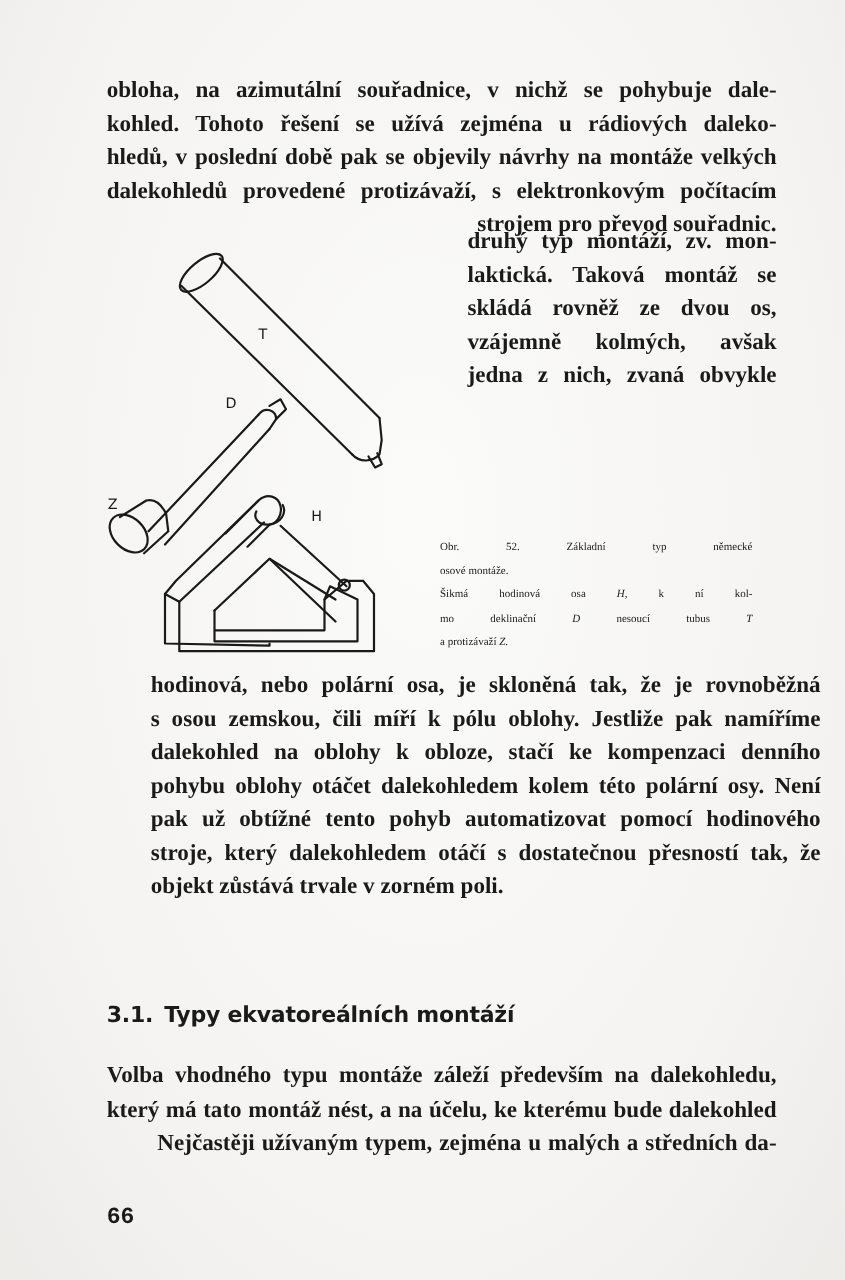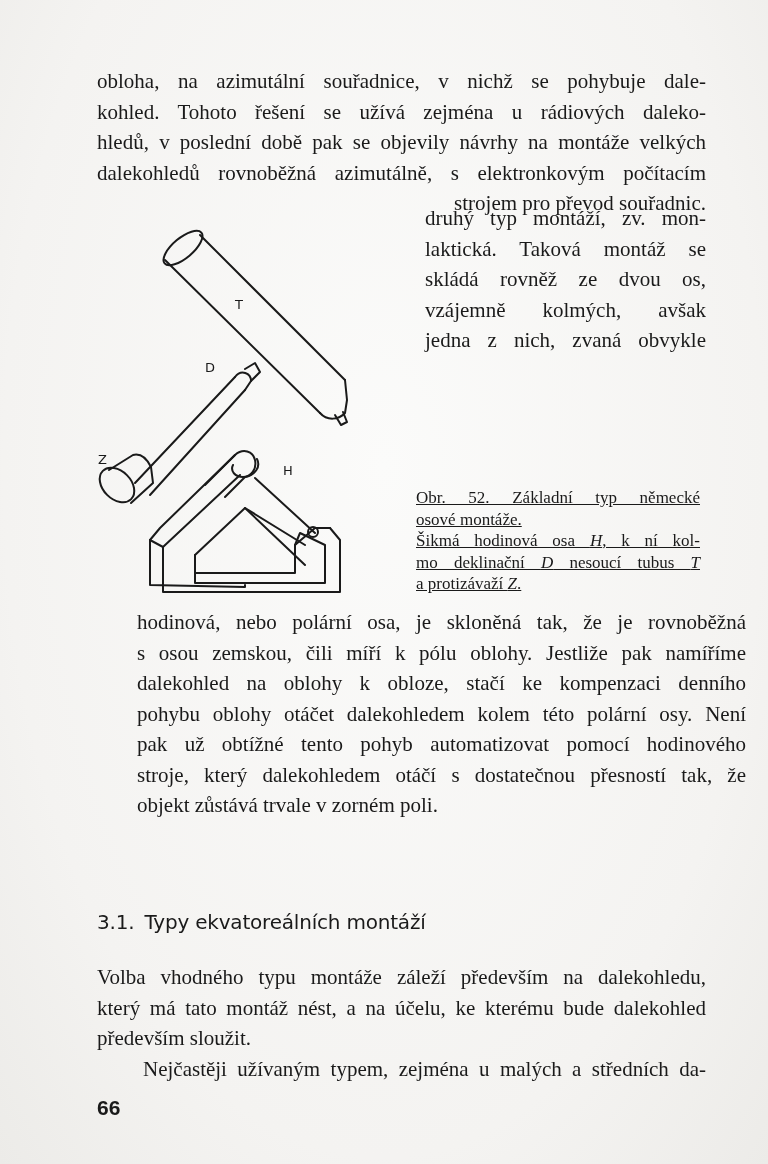--- a/index.html
+++ b/index.html
@@ -13,65 +13,66 @@
   .page {
     position: absolute; left: 0; top: 0; width: 768px; height: 1164px;
     background: radial-gradient(ellipse at 50% 40%, #fbfbfa 0%, #f4f3f1 70%, #ecebe8 100%);
   }
   .para {
     position: absolute;
     font-size: 21px;
     line-height: 30.5px;
     text-align: justify;
     text-align-last: justify;
+    font-weight: bold;
   }
   .para .ln { display: block; text-align: justify; text-align-last: justify; white-space: nowrap; }
   .para .ln.last { text-align-last: left; }
   .para .ln.right { text-align: center; text-align-last: right; }
   .para .ln.indent { padding-left: 46px; }
   .top-para { left: 97px; top: 66px; width: 609px; }
   .side-para { left: 425px; top: 203px; width: 281px; }
   .caption {
-    position: absolute; left: 416px; top: 487px; width: 284px;
-    font-size: 17px; line-height: 21.5px; text-decoration: underline;
+    position: absolute; left: 400px; top: 487px; width: 284px;
+    font-size: 10px; line-height: 21.5px;
   }
   .caption .ln { display: block; white-space: nowrap; text-align: justify; text-align-last: justify; }
   .caption .ln.last { text-align-last: left; }
   .caption i { font-style: italic; }
   .mid-para { left: 97px; top: 607px; width: 609px; margin-left: 40px; }
   .heading {
     position: absolute; left: 97px; top: 910px;
     font-family: "DejaVu Sans", "Liberation Sans", sans-serif;
-    font-weight: normal; font-size: 20px; letter-spacing: -0.2px;
+    font-weight: bold; font-size: 20px; letter-spacing: -0.2px;
   }
   .heading .num { margin-right: 10px; }
   .bottom-para { left: 97px; top: 962px; width: 609px; }
   .page-number {
     position: absolute; left: 97px; top: 1096px;
-    font-family: Liberation Sans, sans-serif;
+    font-family: Liberation Mono, monospace;
     font-weight: bold; font-size: 21px;
   }
   .figure { position: absolute; left: 95px; top: 215px; width: 330px; height: 385px; }
   .figure svg { width: 100%; height: 100%; }
   .fig-label {
     position: absolute;
     font-family: "DejaVu Sans", "Liberation Sans", sans-serif;
     font-size: 13px; color: #1a1a1a;
   }
 </style>
 </head>
 <body>
 
 <div class="page">
 
   <div class="para top-para">
     <span class="ln">obloha, na azimutální souřadnice, v nichž se pohybuje dale-</span>
     <span class="ln">kohled. Tohoto řešení se užívá zejména u rádiových daleko-</span>
     <span class="ln">hledů, v poslední době pak se objevily návrhy na montáže velkých</span>
-    <span class="ln">dalekohledů rovnoběžná azimutálně, s elektronkovým počítacím</span>
+    <span class="ln">dalekohledů provedené protizávaží, s elektronkovým počítacím</span>
     <span class="ln right">strojem pro převod souřadnic.</span>
   </div>
 
   <div class="para side-para">
     <span class="ln">druhý typ montáží, zv. mon-</span>
     <span class="ln">laktická. Taková montáž se</span>
     <span class="ln">skládá rovněž ze dvou os,</span>
     <span class="ln">vzájemně kolmých, avšak</span>
     <span class="ln">jedna z nich, zvaná obvykle</span>
   </div>
@@ -132,18 +133,17 @@
     <span class="ln last">objekt zůstává trvale v zorném poli.</span>
   </div>
 
   <div class="heading">
     <span class="num">3.1.</span><span>Typy ekvatoreálních montáží</span>
   </div>
 
   <div class="para bottom-para">
     <span class="ln">Volba vhodného typu montáže záleží především na dalekohledu,</span>
     <span class="ln">který má tato montáž nést, a na účelu, ke kterému bude dalekohled</span>
-    <span class="ln last">především sloužit.</span>
     <span class="ln indent">Nejčastěji užívaným typem, zejména u malých a středních da-</span>
   </div>
 
   <div class="page-number">66</div>
 </div>
 
 </body></html>

